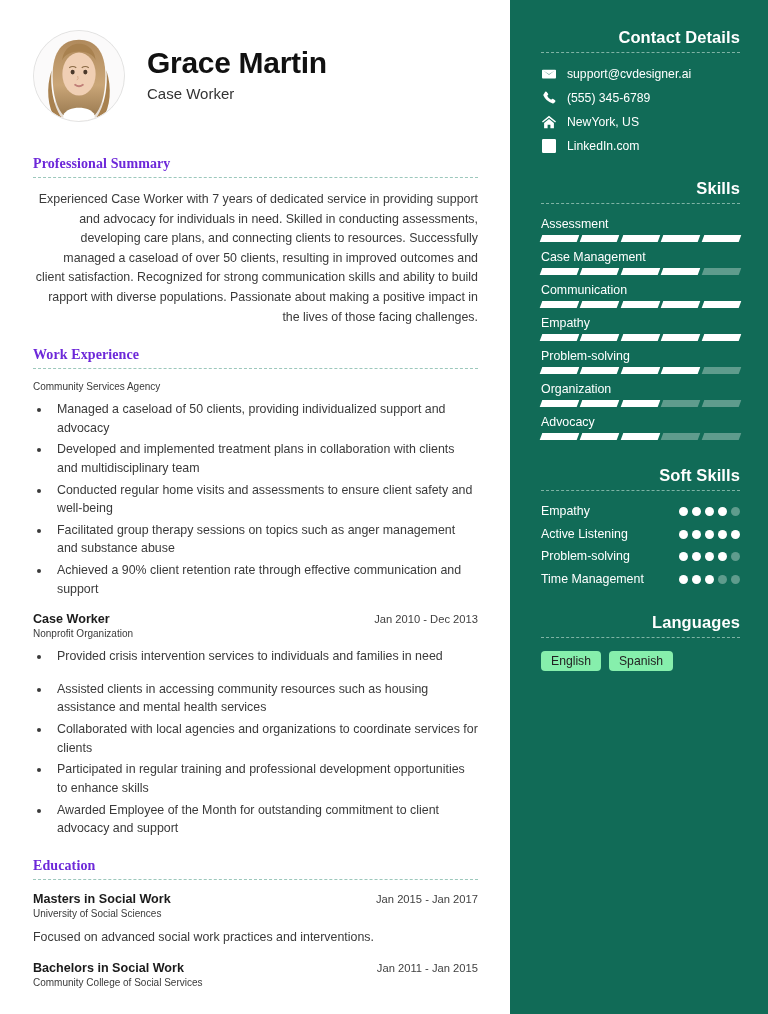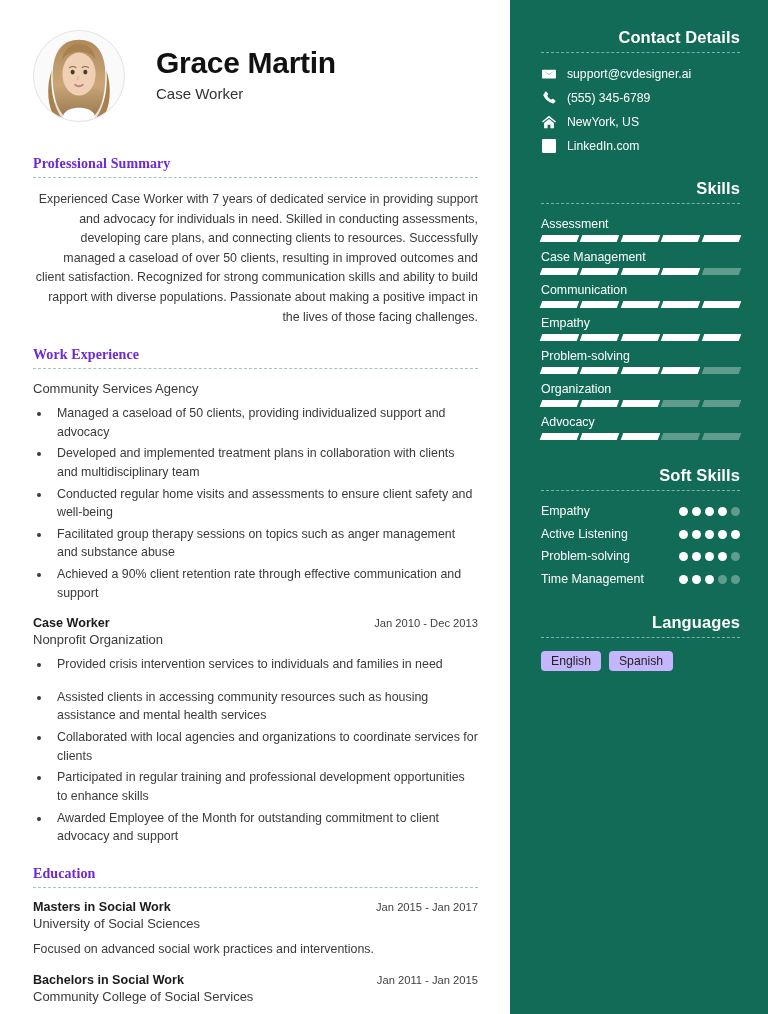--- a/index.html
+++ b/index.html
@@ -39,21 +39,21 @@
     height: 92px;
     border-radius: 50%;
     flex: 0 0 92px;
     overflow: hidden;
     border: 1px solid #e3e3e3;
     position: relative;
     background: #f4f2f0;
   }
   .avatar svg { display: block; width: 100%; height: 100%; }
 
-  .name-block { padding-bottom: 4px; margin-left: 9px; }
+  .name-block { padding-bottom: 4px; }
   .full-name {
     font-size: 30px;
     font-weight: bold;
     color: #111111;
     letter-spacing: -0.3px;
     line-height: 1.1;
   }
   .job-title {
     font-size: 15px;
     color: #333333;
@@ -94,21 +94,21 @@
     font-weight: bold;
     color: #1b1b1b;
   }
   .entry-date {
     font-size: 11.2px;
     color: #3f3f3f;
     white-space: nowrap;
     padding-left: 12px;
   }
   .entry-org {
-    font-size: 13px;
+    font-size: 10px;
     color: #3a3a3a;
     margin-top: 2px;
   }
   .entry-desc {
     font-size: 12.4px;
     color: #3a3a3a;
     line-height: 1.55;
     margin-top: 9px;
   }
 
@@ -211,21 +211,21 @@
     width: 9px;
     height: 9px;
     border-radius: 50%;
     background: #5f9c8d;
   }
   .dot.on { background: #ffffff; }
 
   
   .lang-list { display: flex; flex-wrap: wrap; gap: 8px; }
   .lang-chip {
-    background: #c4b5fd;
+    background: #86efac;
     color: #222222;
     font-size: 12.2px;
     padding: 3px 10px;
     border-radius: 4px;
   }
 </style>
 </head>
 <body>
 
 <div class="resume">

